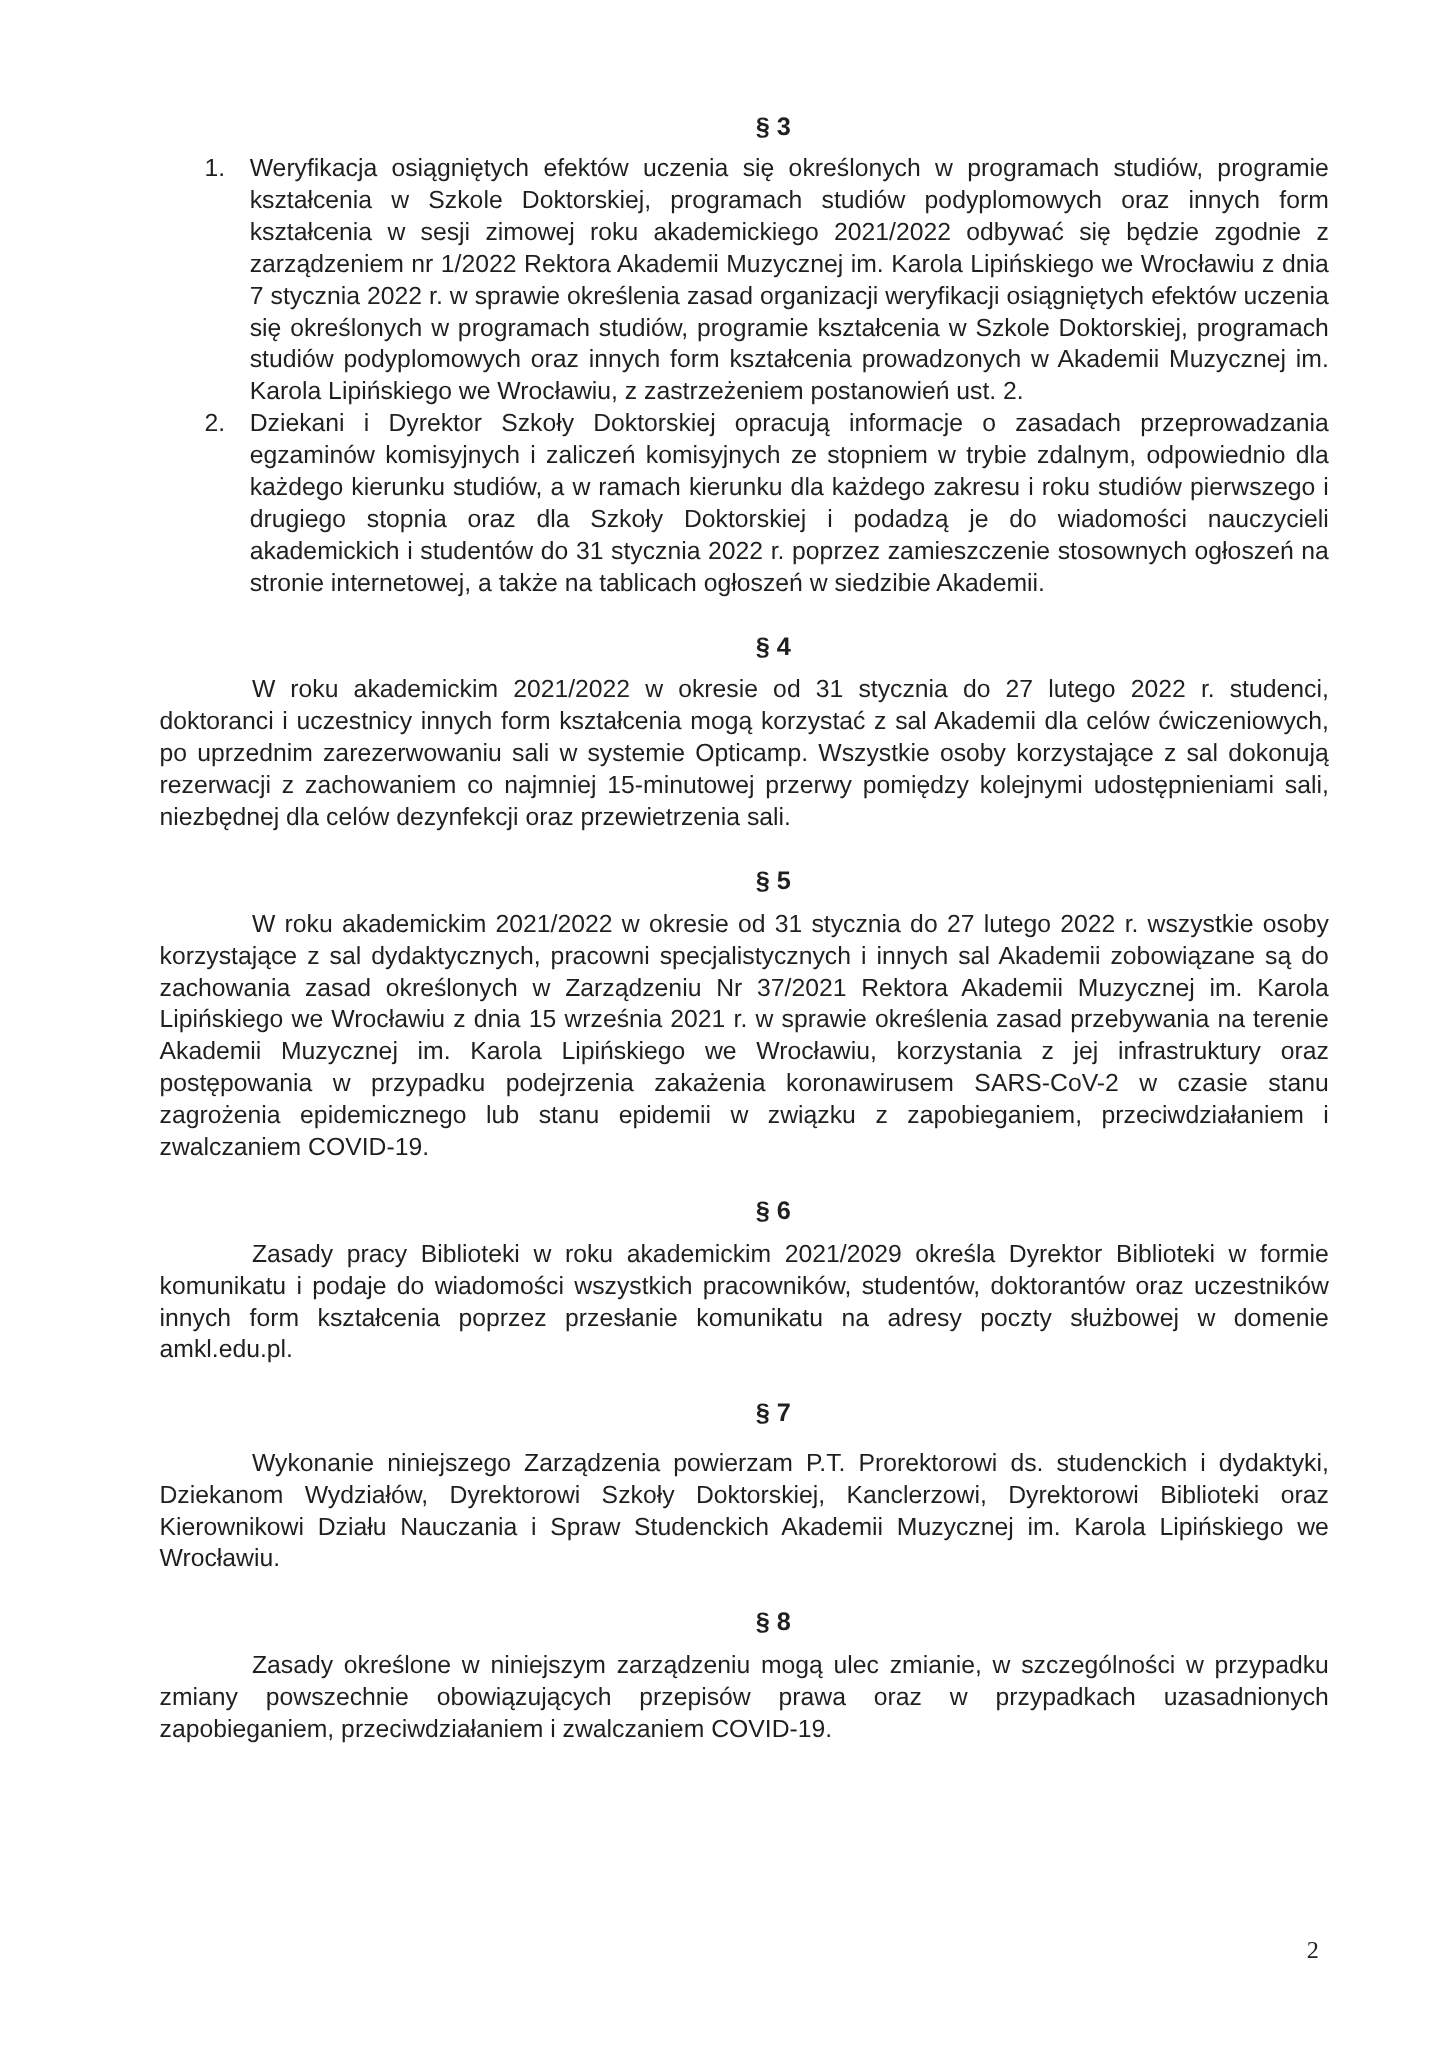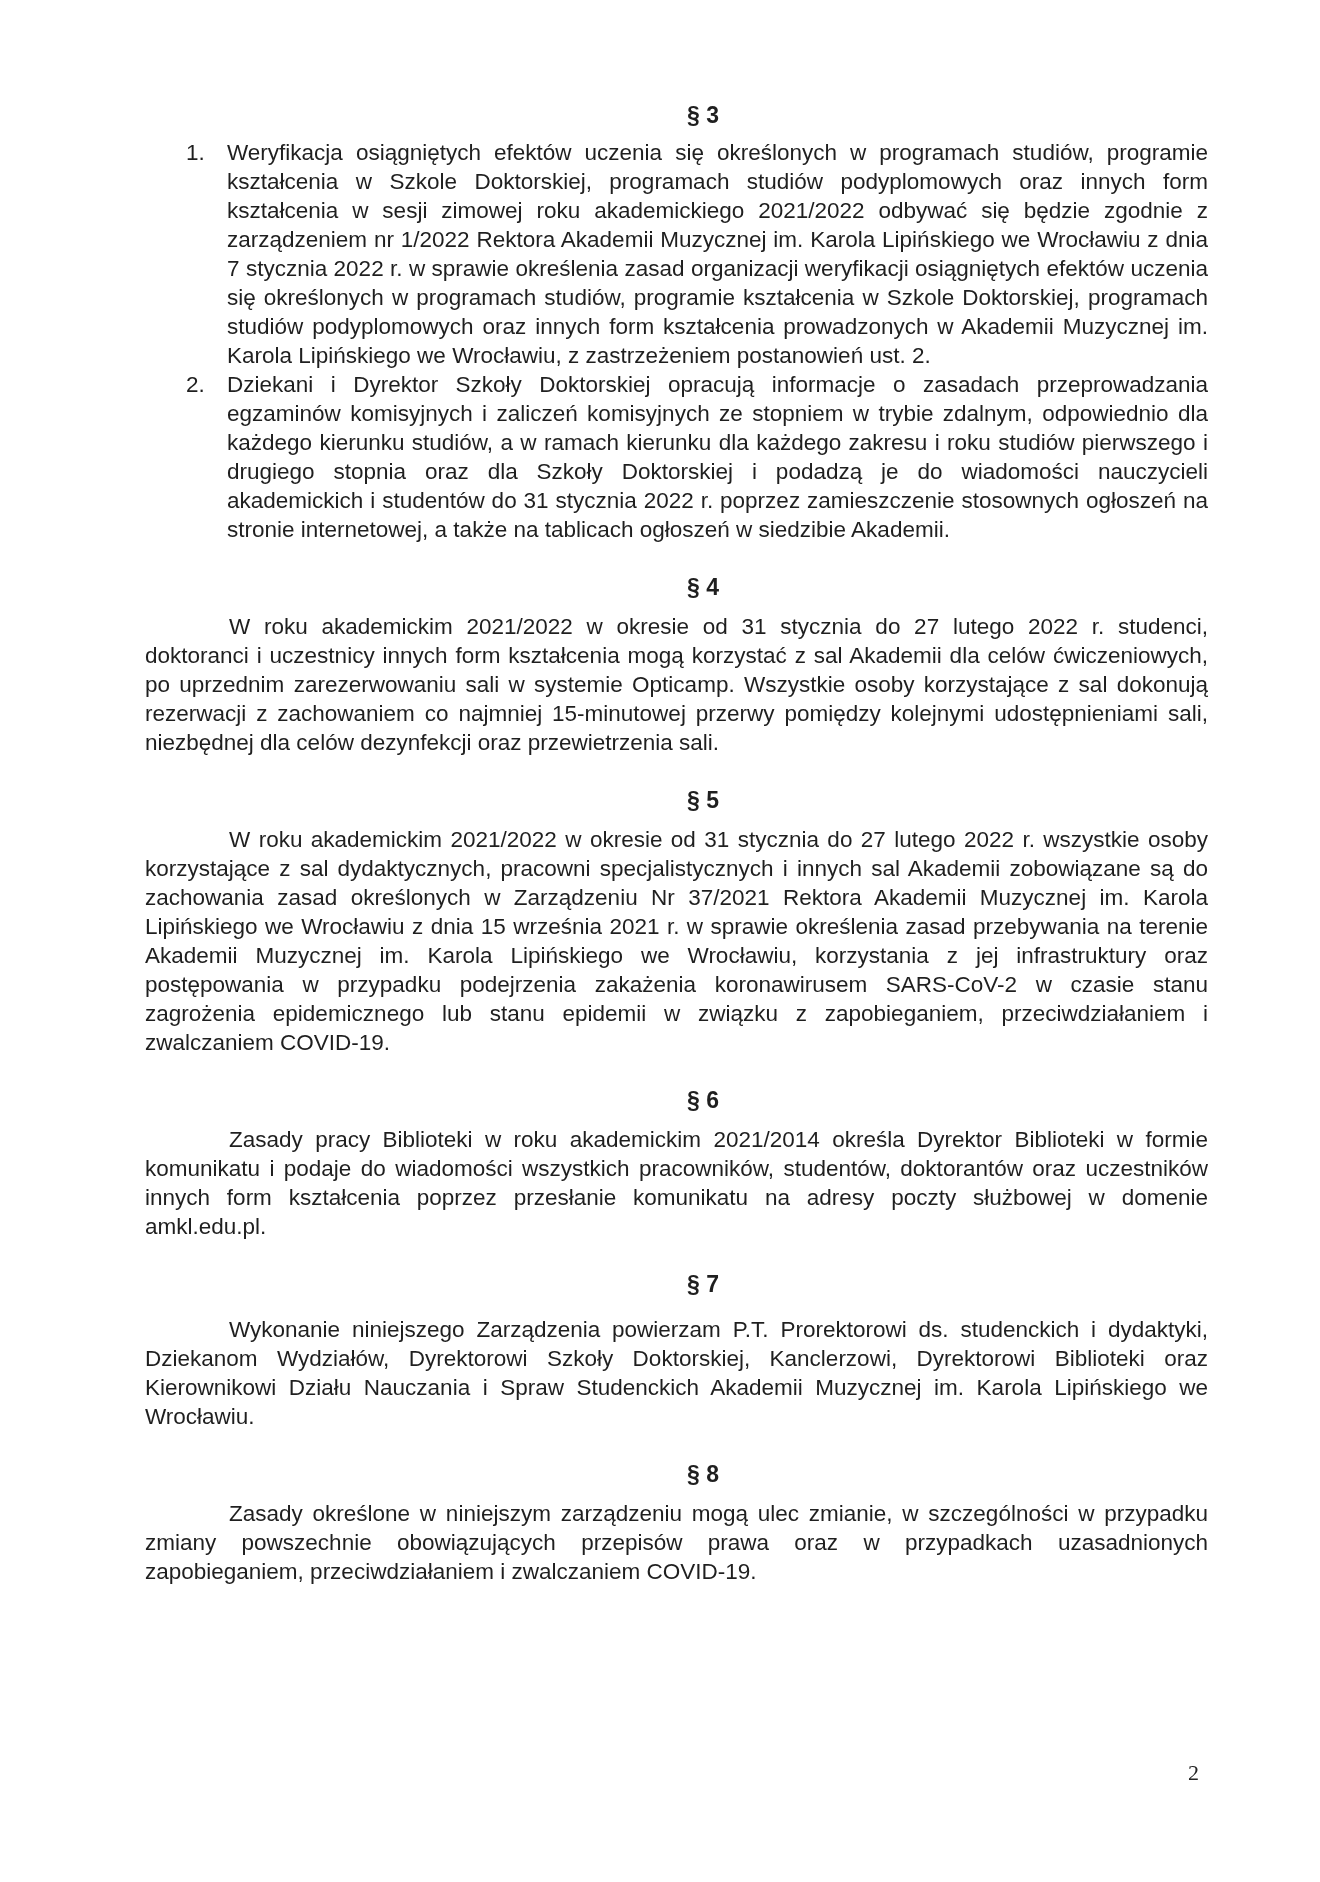--- a/index.html
+++ b/index.html
@@ -55,21 +55,21 @@
       <p class="para" style="width:1063px;">W roku akademickim 2021/2022 w okresie od 31 stycznia do 27 lutego 2022 r. studenci, doktoranci i uczestnicy innych form kształcenia mogą korzystać z sal Akademii dla celów ćwiczeniowych, po uprzednim zarezerwowaniu sali w systemie Opticamp. Wszystkie osoby korzystające z sal dokonują rezerwacji z zachowaniem co najmniej 15-minutowej przerwy pomiędzy kolejnymi udostępnieniami sali, niezbędnej dla celów dezynfekcji oraz przewietrzenia sali.</p>
     </div>
 
     <div class="section" style="margin-left:-41px;">
       <div class="heading" style="padding-left:53px;">§ 5</div>
       <p class="para" style="width:1063px;">W roku akademickim 2021/2022 w okresie od 31 stycznia do 27 lutego 2022 r. wszystkie osoby korzystające z sal dydaktycznych, pracowni specjalistycznych i innych sal Akademii zobowiązane są do zachowania zasad określonych w Zarządzeniu Nr 37/2021 Rektora Akademii Muzycznej im. Karola Lipińskiego we Wrocławiu z dnia 15 września 2021 r. w sprawie określenia zasad przebywania na terenie Akademii Muzycznej im. Karola Lipińskiego we Wrocławiu, korzystania z jej infrastruktury oraz postępowania w przypadku podejrzenia zakażenia koronawirusem SARS-CoV-2 w czasie stanu zagrożenia epidemicznego lub stanu epidemii w związku z zapobieganiem, przeciwdziałaniem i zwalczaniem COVID-19.</p>
     </div>
 
     <div class="section" style="margin-left:-41px;">
       <div class="heading" style="padding-left:53px;">§ 6</div>
-      <p class="para" style="width:1063px;">Zasady pracy Biblioteki w roku akademickim 2021/2014 określa Dyrektor Biblioteki w formie komunikatu i podaje do wiadomości wszystkich pracowników, studentów, doktorantów oraz uczestników innych form kształcenia poprzez przesłanie komunikatu na adresy poczty służbowej w domenie amkl.edu.pl.</p>
+      <p class="para" style="width:1063px;">Zasady pracy Biblioteki w roku akademickim 2021/2029 określa Dyrektor Biblioteki w formie komunikatu i podaje do wiadomości wszystkich pracowników, studentów, doktorantów oraz uczestników innych form kształcenia poprzez przesłanie komunikatu na adresy poczty służbowej w domenie amkl.edu.pl.</p>
     </div>
 
     <div class="section" style="margin-left:-41px;">
       <div class="heading" style="padding-left:53px;">§ 7</div>
       <p class="para" style="width:1063px;margin-top:16px;">Wykonanie niniejszego Zarządzenia powierzam P.T. Prorektorowi ds. studenckich i dydaktyki, Dziekanom Wydziałów, Dyrektorowi Szkoły Doktorskiej, Kanclerzowi, Dyrektorowi Biblioteki oraz Kierownikowi Działu Nauczania i Spraw Studenckich Akademii Muzycznej im. Karola Lipińskiego we Wrocławiu.</p>
     </div>
 
     <div class="section" style="margin-left:-41px;">
       <div class="heading" style="padding-left:53px;">§ 8</div>
       <p class="para" style="width:1063px;">Zasady określone w niniejszym zarządzeniu mogą ulec zmianie, w szczególności w przypadku zmiany powszechnie obowiązujących przepisów prawa oraz w przypadkach uzasadnionych zapobieganiem, przeciwdziałaniem i zwalczaniem COVID-19.</p>

